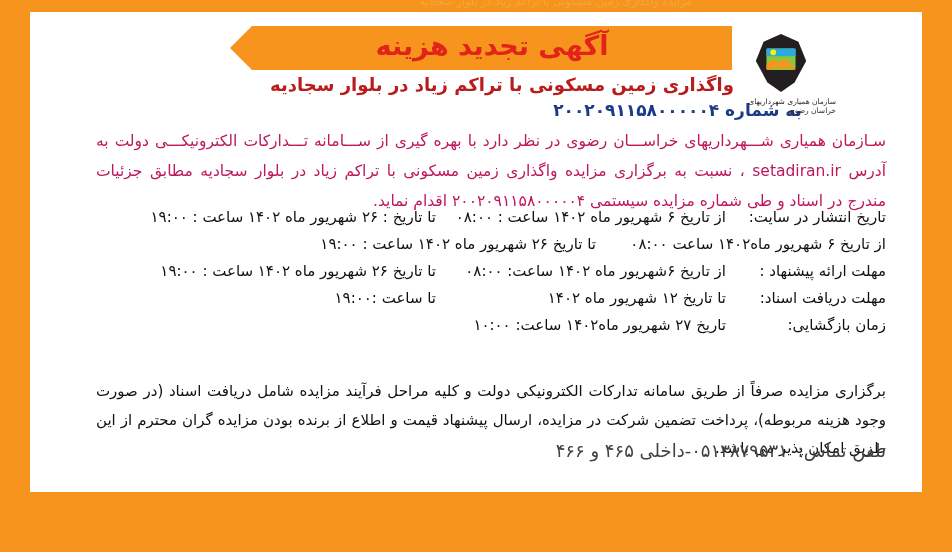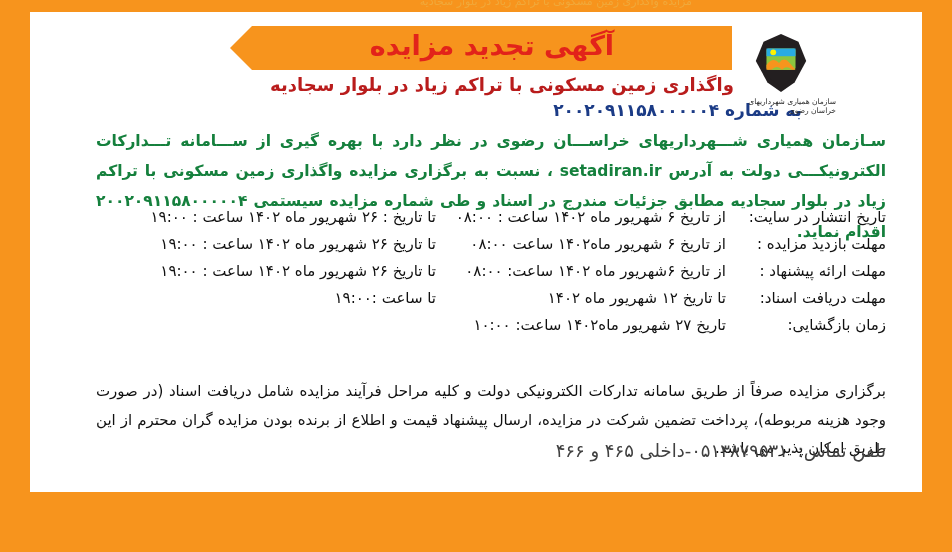--- a/index.html
+++ b/index.html
@@ -151,25 +151,24 @@
     line-height: 1.25;
   }
 
   
   .body-par {
     position: absolute;
     right: 66px;
     top: 126px;
     width: 790px;
     font-size: 15.5px;
-    color: #15803d;
+    color: #be185d;
     direction: rtl;
     text-align: justify;
     line-height: 1.95;
-    font-weight: bold;
   }
 
   
   .schedule {
     position: absolute;
     right: 66px;
     top: 208px;
     width: 800px;
     direction: rtl;
     font-size: 15px;
@@ -231,21 +230,21 @@
   <div class="frame-right"></div>
   <div class="frame-bottom"></div>
   <div class="inner-white"></div>
 
   <div class="top-strip">
     <div class="top-strip-text">مزایده واگذاری زمین مسکونی با تراکم زیاد در بلوار سجادیه</div>
   </div>
 
   <div class="header">
     <div class="banner"></div>
-    <div class="banner-title">آگهی تجدید مزایده</div>
+    <div class="banner-title">آگهی تجدید هزینه</div>
     <div class="subtitle1">واگذاری زمین مسکونی با تراکم زیاد در بلوار سجادیه</div>
     <div class="subtitle2">به شماره ۲۰۰۲۰۹۱۱۵۸۰۰۰۰۰۴</div>
 
     <div class="logo-wrap">
       <svg class="logo-mark" viewBox="0 0 64 64">
         <path d="M32 2 L50 10 L58 30 L46 52 L32 62 L18 52 L6 30 L14 10 Z" fill="#231f20"></path>
         <path d="M32 7 L46 13.5 L53 30 L43.5 48 L32 56.5 L20.5 48 L11 30 L18 13.5 Z" fill="#231f20"></path>
         <rect x="17" y="17" width="30" height="22" rx="2" fill="#8cc63f"></rect>
         <rect x="17" y="17" width="30" height="8" fill="#29abe2"></rect>
         <circle cx="24" cy="21" r="3" fill="#fff200"></circle>
@@ -258,21 +257,20 @@
 
   <div class="body-par">سـازمان همیاری شـــهرداریهای خراســـان رضوی در نظر دارد با بهره گیری از ســـامانه تـــدارکات الکترونیکـــی دولت به آدرس setadiran.ir ، نسبت به برگزاری مزایده واگذاری زمین مسکونی با تراکم زیاد در بلوار سجادیه  مطابق جزئیات مندرج در اسناد و طی شماره مزایده سیستمی ۲۰۰۲۰۹۱۱۵۸۰۰۰۰۰۴ اقدام نماید.</div>
 
   <div class="schedule">
     <div class="srow">
       <div class="s-label">تاریخ انتشار در سایت:</div>
       <div class="s-from">از تاریخ ۶ شهریور ماه ۱۴۰۲   ساعت : ۰۸:۰۰</div>
       <div class="s-to">تا تاریخ :  ۲۶  شهریور ماه ۱۴۰۲  ساعت : ۱۹:۰۰</div>
     </div>
     <div class="srow">
-      <div class="s-label">مهلت بازدید مزایده :</div>
       <div class="s-from">از تاریخ ۶ شهریور ماه۱۴۰۲  ساعت ۰۸:۰۰</div>
       <div class="s-to">تا تاریخ ۲۶ شهریور  ماه ۱۴۰۲  ساعت : ۱۹:۰۰</div>
     </div>
     <div class="srow">
       <div class="s-label">مهلت ارائه پیشنهاد :</div>
       <div class="s-from">از تاریخ  ۶شهریور  ماه ۱۴۰۲ ساعت: ۰۸:۰۰</div>
       <div class="s-to">تا تاریخ  ۲۶  شهریور  ماه ۱۴۰۲  ساعت : ۱۹:۰۰</div>
     </div>
     <div class="srow">
       <div class="s-label">مهلت دریافت اسناد:</div>

